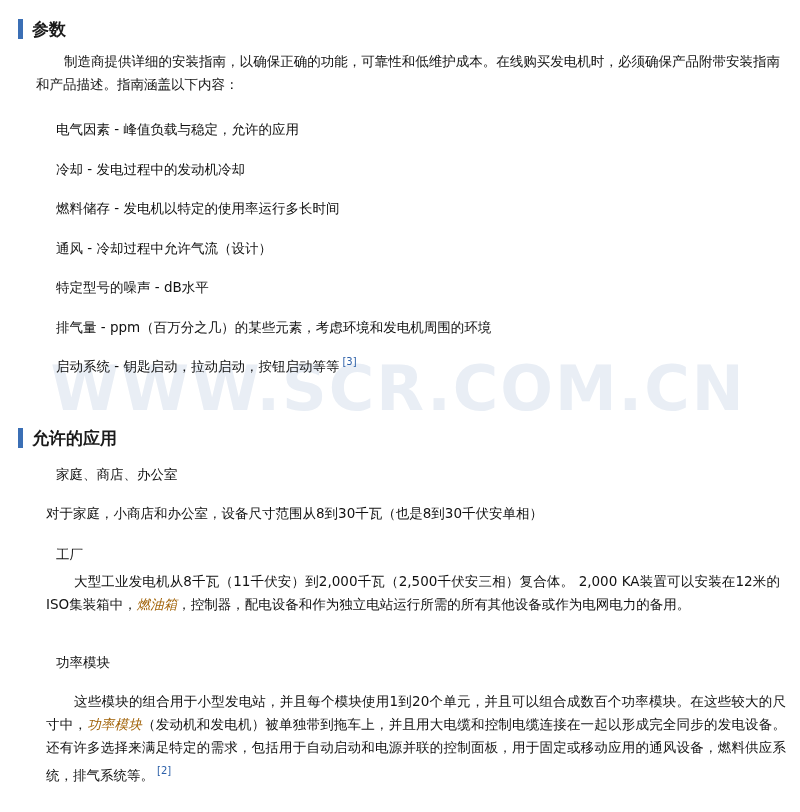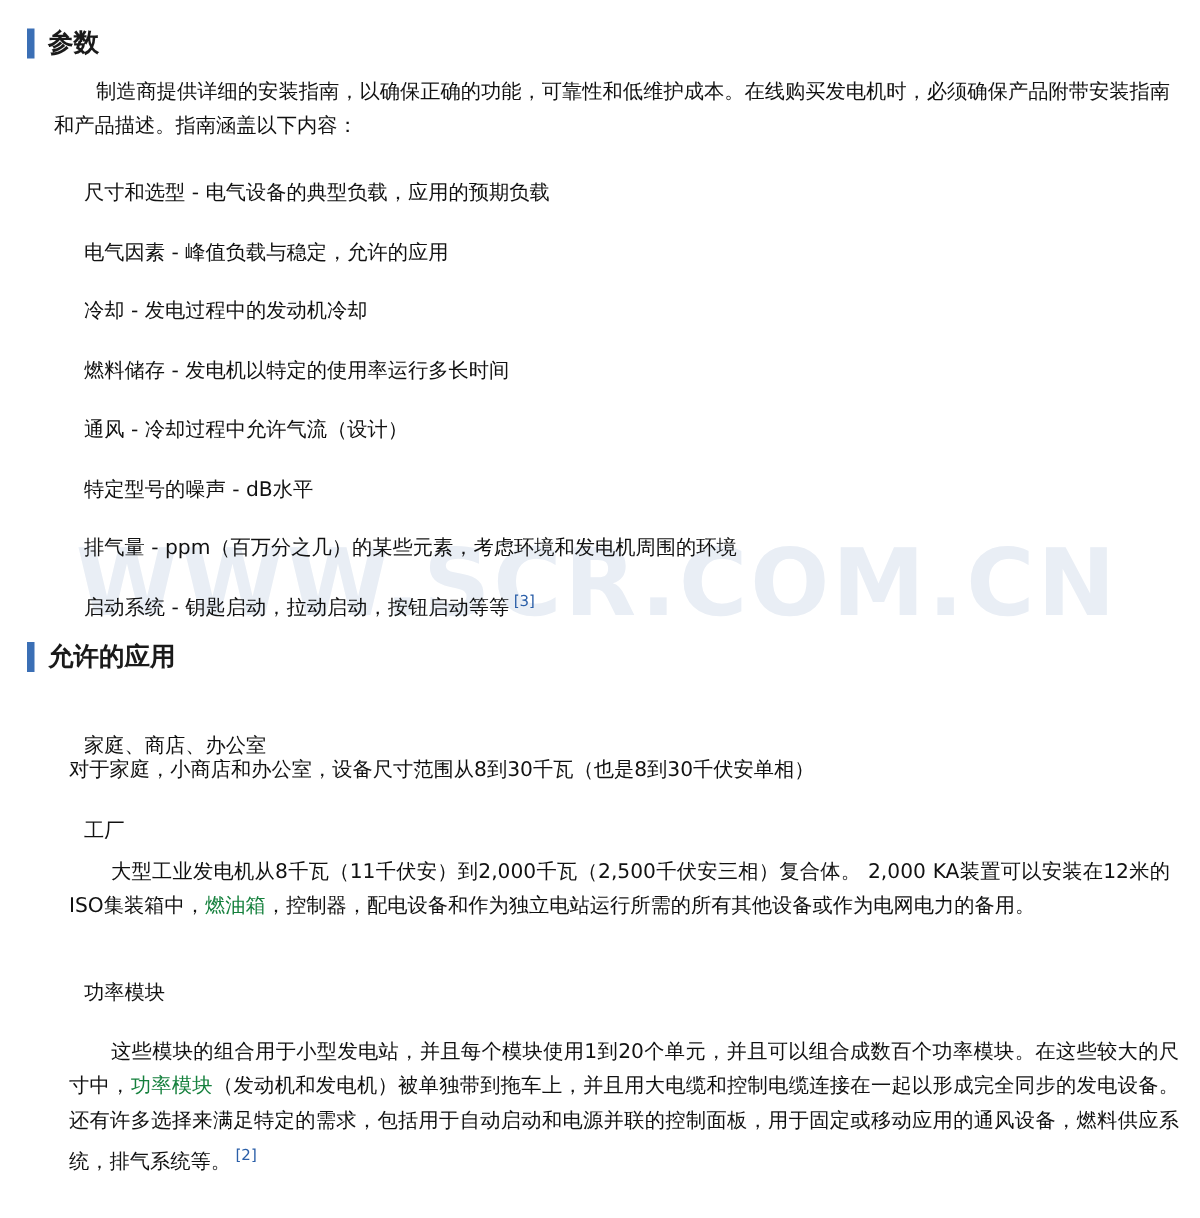--- a/index.html
+++ b/index.html
@@ -107,21 +107,21 @@
   }
   .sub-heading {
     font-size: 13.5px;
     font-weight: normal;
     color: #111111;
     line-height: 23px;
   }
   #sub-home {
     position: absolute;
     left: 56px;
-    top: 486px;
+    top: 463px;
   }
   #para-home {
     position: absolute;
     left: 46px;
     top: 502px;
     width: 730px;
   }
   #sub-factory {
     position: absolute;
     left: 56px;
@@ -140,46 +140,44 @@
     top: 651px;
   }
   #para-plant {
     position: absolute;
     left: 46px;
     top: 690px;
     width: 740px;
     text-indent: 28px;
   }
   .link {
-    color: #15803d;
+    color: #a16207;
     text-decoration: none;
     cursor: pointer;
+    font-style: italic;
   }
 </style>
 </head>
 <body>
 
 <div class="page">
 
   <div class="watermark">WWW.SCR.COM.CN</div>
 
   <div class="content">
 
     <div class="section-heading" id="heading-params">
       <div class="heading-bar"></div>
       <div class="heading-text">参数</div>
     </div>
 
     <div class="para intro-para">制造商提供详细的安装指南，以确保正确的功能，可靠性和低维护成本。在线购买发电机时，必须确保产品附带安装指南和产品描述。指南涵盖以下内容：</div>
 
     <div class="bullet-list">
       <div class="bullet-item">
-        <span>尺寸和选型 - 电气设备的典型负载，应用的预期负载</span><span class="ref"></span>
-      </div>
-      <div class="bullet-item">
         <span>电气因素 - 峰值负载与稳定，允许的应用</span><span class="ref"></span>
       </div>
       <div class="bullet-item">
         <span>冷却 - 发电过程中的发动机冷却</span><span class="ref"></span>
       </div>
       <div class="bullet-item">
         <span>燃料储存 - 发电机以特定的使用率运行多长时间</span><span class="ref"></span>
       </div>
       <div class="bullet-item">
         <span>通风 - 冷却过程中允许气流（设计）</span><span class="ref"></span>

